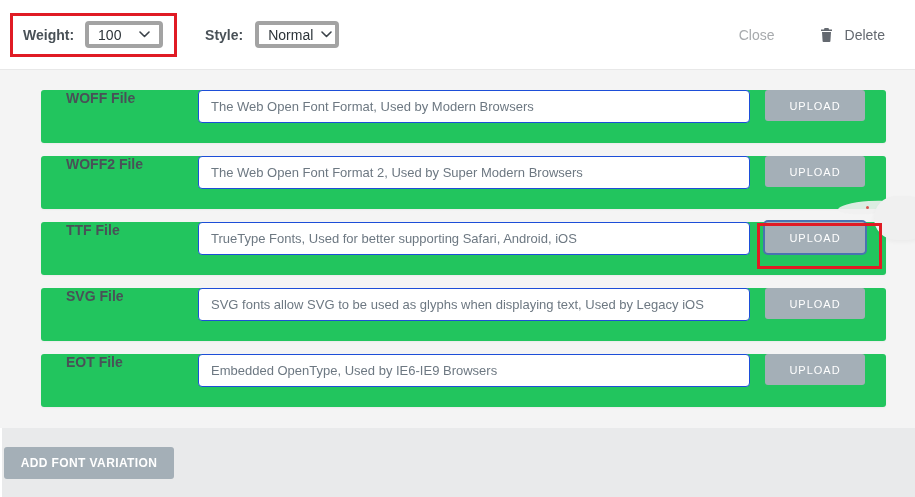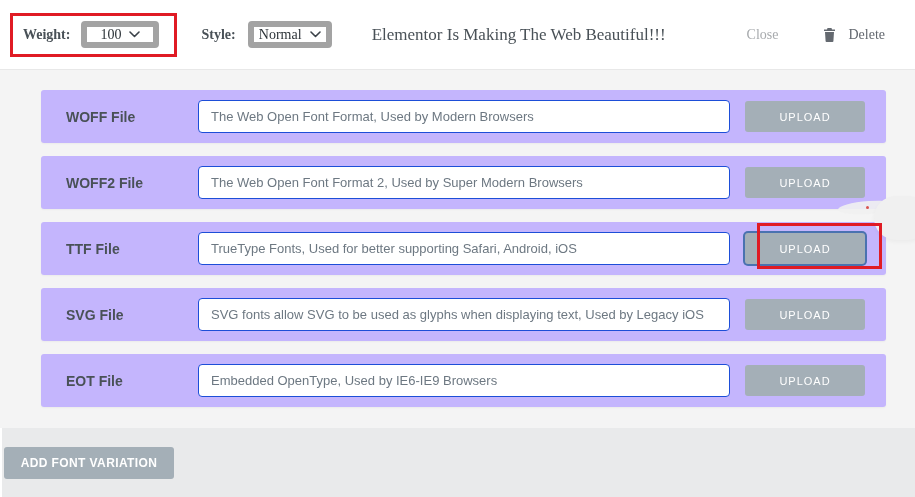--- a/index.html
+++ b/index.html
@@ -10,60 +10,59 @@
     position:relative;
     overflow:hidden;
   }
 
   
   .topbar {
     height:70px; background:#fff;
     display:flex; align-items:center;
     border-bottom:1px solid #e8e8e8;
     position:relative;
-    font-family:Liberation Serif, serif;
   }
   .field-label { font-size:14px; font-weight:600; color:#495157; }
   .select-box {
-    display:inline-flex; align-items:center; justify-content:center;
-    height:27px; border:6px solid #a3a3a3; border-radius:4px;
+    display:inline-flex; align-items:center; justify-content:space-between;
+    height:27px; border:4px solid #a3a3a3; border-radius:4px;
     background:#fff; padding:0 9px; cursor:pointer;
   }
   .select-box .val { font-size:14px; color:#2c3338; }
   .weight-group { display:flex; align-items:center; margin-left:23px; }
   .weight-group .select-box { width:78px; margin-left:11px; }
   .style-group  { display:flex; align-items:center; margin-left:42px; }
   .style-group .select-box { width:84px; margin-left:12px; }
   .chev { margin-left:8px; flex-shrink:0; }
   .page-title { margin-left:40px; font-size:17px; color:#495157; white-space:nowrap; }
   .topbar-right { margin-left:auto; display:flex; align-items:center; margin-right:30px; }
   .close-btn { font-size:14px; color:#a7aaad; cursor:pointer; }
   .delete-btn { display:flex; align-items:center; gap:12px; margin-left:45px; cursor:pointer; }
   .delete-btn span { font-size:14px; color:#646970; }
 
   
   .panel-body {
     position:absolute; top:70px; left:0; width:915px; height:358px;
     background:#f4f4f4; padding:20px 29px 0 41px;
   }
   .card {
-    background:#c4b5fd; border-radius:3px; height:53px;
+    background:#22c55e; border-radius:3px; height:53px;
     box-shadow:0 1px 2px rgba(0,0,0,0.04);
-    display:flex; align-items:center;
+    display:flex; 
     padding:0 21px 0 25px; margin-bottom:13px;
   }
   .card-label { width:132px; flex-shrink:0; font-size:14px; font-weight:600; color:#495157; }
   .file-input {
     flex:1; height:33px; border:1px solid #1d4ed8; border-radius:4px;
     padding:0 12px; font-size:13px; color:#32373c;
     font-family:"Liberation Sans", sans-serif; background:#fff; outline:none;
   }
   .file-input::placeholder { color:#6d7882; opacity:1; }
   .upload-btn {
-    width:120px; height:31px; margin-left:15px; flex-shrink:0;
+    width:100px; height:31px; margin-left:15px; flex-shrink:0;
     background:#a4afb7; color:#fff; border:none; border-radius:3px;
     font-size:11px; font-weight:500; letter-spacing:1px;
     font-family:"Liberation Sans", sans-serif; cursor:pointer;
   }
   .upload-btn.focused { box-shadow:0 0 0 2px #4a72b0; }
 
   
   .panel-footer {
     position:absolute; top:428px; left:2px; width:915px; height:69px;
     background:#e9eaeb;
@@ -110,21 +109,20 @@
   <div class="style-group">
     <span class="field-label">Style:</span>
     <div class="select-box">
       <span class="val">Normal</span>
       <svg class="chev" width="11" height="7" viewBox="0 0 11 7">
           <polyline points="1,1 5.5,5.5 10,1" fill="none" stroke="#3c434a" stroke-width="1.6" stroke-linecap="round" stroke-linejoin="round"></polyline>
         </svg>
     </div>
   </div>
 
-  <div class="page-title">Elementor Is Making The Web Beautiful!!!</div>
 
   <div class="topbar-right">
     <div class="close-btn">Close</div>
     <div class="delete-btn">
       <svg width="13" height="14" viewBox="0 0 13 14">
           <path fill="#646970" d="M4.5 0h4l.5 1.5H12V3H1V1.5h3L4.5 0zM2 4h9l-.6 9.2c0 .5-.4.8-.9.8H3.5c-.5 0-.9-.3-.9-.8L2 4z"></path>
         </svg>
       <span>Delete</span>
     </div>
   </div>

